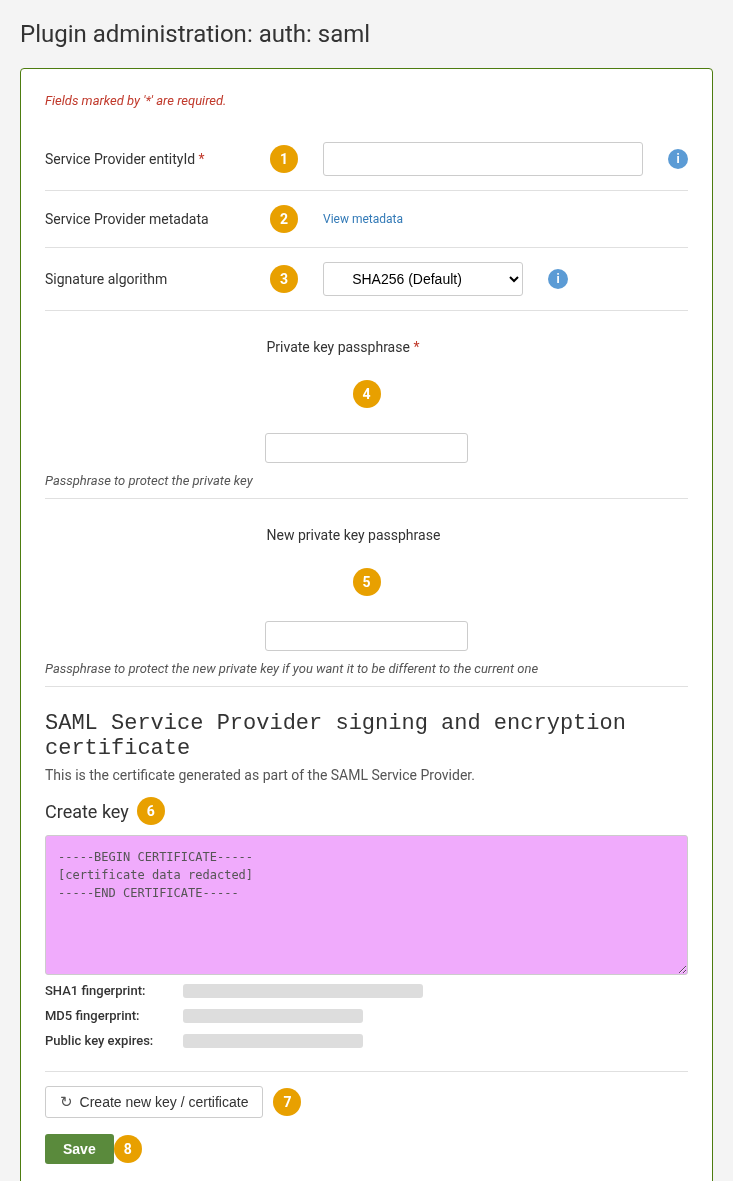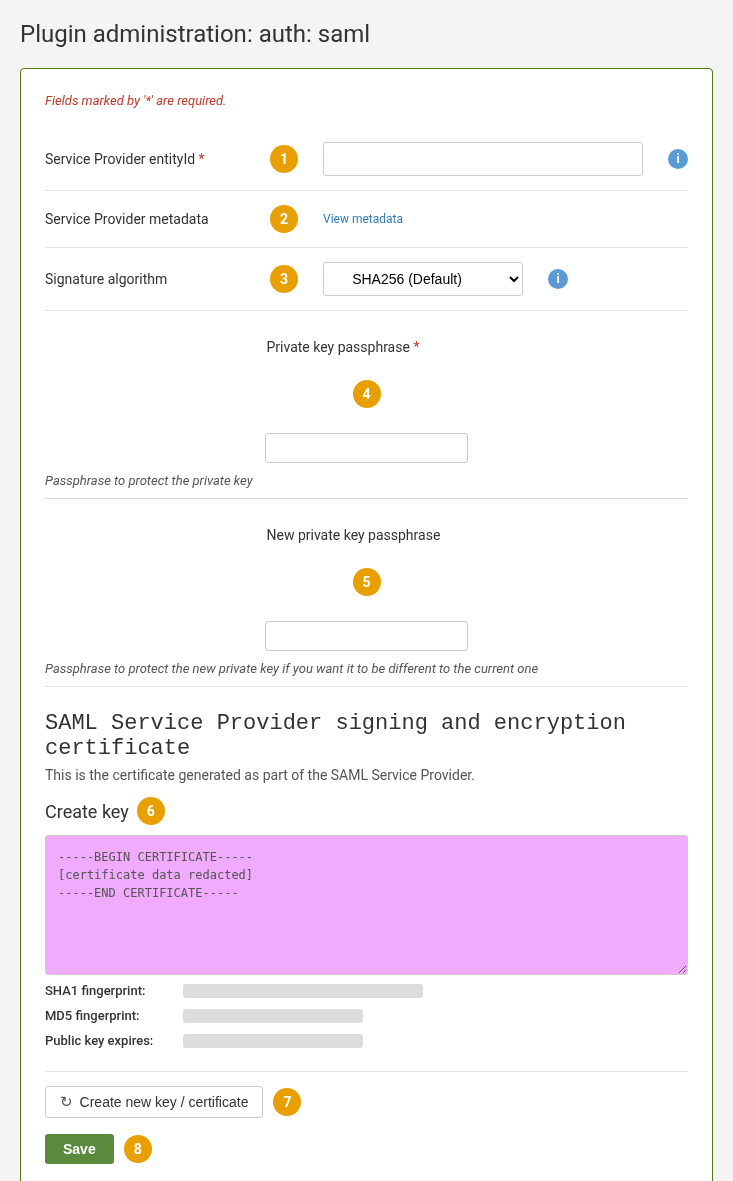--- a/index.html
+++ b/index.html
@@ -202,21 +202,20 @@
       color: #333;
       cursor: pointer;
     }
     .refresh-icon {
       font-size: 15px;
       color: #555;
     }
     .save-row {
       display: flex;
       align-items: center;
-      gap: 10px;
       margin-top: 16px;
     }
     .btn-save {
       padding: 7px 18px;
       background: #5a8a3c;
       color: #fff;
       border: none;
       border-radius: 3px;
       font-size: 14px;
       font-weight: 600;

